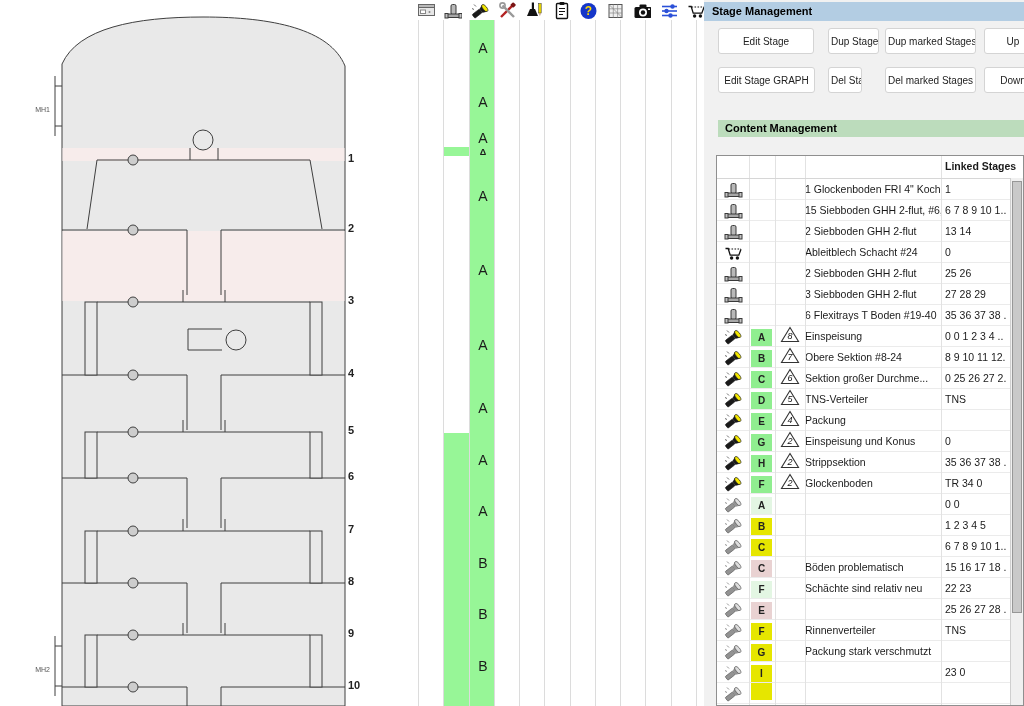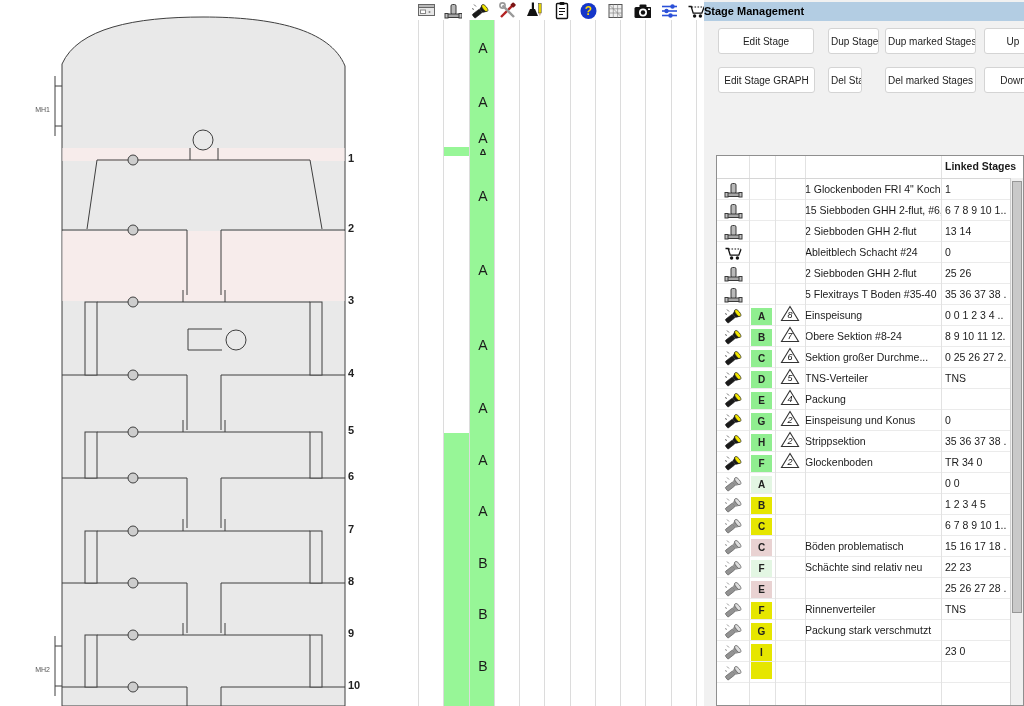--- a/index.html
+++ b/index.html
@@ -25,21 +25,21 @@
   .seg1{top:127px;height:9px;}
   .seg2{top:413px;bottom:0;}
   #lane-letters{position:absolute;left:0;top:0;width:100%;height:100%;pointer-events:none;}
   .lane-letter{position:absolute;left:52px;width:26px;height:18px;line-height:18px;
                text-align:center;font-size:14px;color:#1b1b1b;}
   .lane-letter.small{font-size:9px;height:10px;line-height:10px;font-weight:bold;}
 
   
   #panel{position:absolute;left:704px;top:0;width:320px;height:706px;background:#f1f1f1;overflow:hidden;}
   .band{position:absolute;font-weight:bold;font-size:11px;color:#000;}
-  .band.blue{left:0;right:0;top:2px;height:19px;line-height:19px;padding-left:0;background:var(--accent-blue-header);}
+  .band.blue{left:0;right:0;top:2px;height:19px;line-height:19px;padding-left:8px;background:var(--accent-blue-header);}
   .band.green{left:14px;right:0;top:120px;height:17px;line-height:17px;padding-left:7px;background:var(--accent-green-header);}
   .sbtn{position:absolute;height:26px;background:#fff;border:1px solid #d4d4d4;border-radius:3px;
         font-size:10px;color:#222;font-family:"Liberation Sans",sans-serif;padding:0 2px;overflow:hidden;white-space:nowrap;}
   #b-edit {left:14px; top:28px;width:96px;}
   #b-dup  {left:124px;top:28px;width:51px;}
   #b-dupm {left:181px;top:28px;width:91px;}
   #b-up   {left:280px;top:28px;width:58px;}
   #b-editg{left:14px; top:67px;width:97px;}
   #b-del  {left:124px;top:67px;width:34px;}
   #b-delm {left:181px;top:67px;width:91px;}
@@ -298,20 +298,21 @@
 
     <button class="sbtn" id="b-edit">Edit Stage</button>
     <button class="sbtn" id="b-dup">Dup Stage</button>
     <button class="sbtn" id="b-dupm">Dup marked Stages</button>
     <button class="sbtn" id="b-up">Up</button>
     <button class="sbtn" id="b-editg">Edit Stage GRAPH</button>
     <button class="sbtn" id="b-del">Del Stage</button>
     <button class="sbtn" id="b-delm">Del marked Stages</button>
     <button class="sbtn" id="b-down">Down</button>
 
+    <div class="band green">Content Management</div>
 
     <div id="table">
       <div class="vline" style="left:32px"></div>
       <div class="vline" style="left:58px"></div>
       <div class="vline" style="left:88px"></div>
       <div class="vline" style="left:224px"></div>
       <div class="thead">
         <div class="th-linked">Linked Stages</div>
       </div>
       <div id="rows">
@@ -415,40 +416,60 @@
             <div class="c-marker" style="visibility: hidden;">
               <svg width="20" height="17">
                 <polygon points="10,1.5 18.5,15.5 1.5,15.5" fill="#fff" stroke="#333" stroke-width="1.1"></polygon>
                 <text x="10" y="13" text-anchor="middle" font-size="9" font-style="italic" fill="#111" font-family="Liberation Sans, sans-serif"></text>
               </svg>
             </div>
             <div class="c-name">2 Siebboden GHH 2-flut</div>
             <div class="c-linked">25 26</div>
           </div>
 
-
-
           <div class="trow">
             <div class="c-icon">
               <svg width="19" height="19">
                 <rect x="7" y="3.5" width="5" height="10" rx="1.5" fill="#b8b8b8" stroke="#3a3a3a"></rect>
                 <rect x="2.5" y="13" width="14" height="3.5" fill="#a8a8a8" stroke="#3a3a3a"></rect>
                 <rect x="1" y="12.5" width="3" height="4.5" fill="#c2c2c2" stroke="#3a3a3a"></rect>
                 <rect x="15" y="12.5" width="3" height="4.5" fill="#c2c2c2" stroke="#3a3a3a"></rect>
               </svg>
 
             </div>
             <div class="c-letter"><span class="lcell"></span></div>
             <div class="c-marker" style="visibility: hidden;">
               <svg width="20" height="17">
                 <polygon points="10,1.5 18.5,15.5 1.5,15.5" fill="#fff" stroke="#333" stroke-width="1.1"></polygon>
                 <text x="10" y="13" text-anchor="middle" font-size="9" font-style="italic" fill="#111" font-family="Liberation Sans, sans-serif"></text>
               </svg>
             </div>
-            <div class="c-name">5 Flexitrays T Boden #35-40</div>
+            <div class="c-name">3 Siebboden GHH 2-flut</div>
+            <div class="c-linked">27 28 29</div>
+          </div>
+
+
+          <div class="trow">
+            <div class="c-icon">
+              <svg width="19" height="19">
+                <rect x="7" y="3.5" width="5" height="10" rx="1.5" fill="#b8b8b8" stroke="#3a3a3a"></rect>
+                <rect x="2.5" y="13" width="14" height="3.5" fill="#a8a8a8" stroke="#3a3a3a"></rect>
+                <rect x="1" y="12.5" width="3" height="4.5" fill="#c2c2c2" stroke="#3a3a3a"></rect>
+                <rect x="15" y="12.5" width="3" height="4.5" fill="#c2c2c2" stroke="#3a3a3a"></rect>
+              </svg>
+
+            </div>
+            <div class="c-letter"><span class="lcell"></span></div>
+            <div class="c-marker" style="visibility: hidden;">
+              <svg width="20" height="17">
+                <polygon points="10,1.5 18.5,15.5 1.5,15.5" fill="#fff" stroke="#333" stroke-width="1.1"></polygon>
+                <text x="10" y="13" text-anchor="middle" font-size="9" font-style="italic" fill="#111" font-family="Liberation Sans, sans-serif"></text>
+              </svg>
+            </div>
+            <div class="c-name">6 Flexitrays T Boden #19-40</div>
             <div class="c-linked">35 36 37 38 .</div>
           </div>
 
           <div class="trow">
             <div class="c-icon">
 
               <svg width="19" height="19">
                 <g transform="rotate(-38 9 10)">
                   <rect x="0.5" y="8" width="9.5" height="4.6" rx="1" fill="#1a1a1a" stroke="#222" stroke-width="0.6"></rect>
                   <polygon points="10,8.2 14,6.4 14,14.8 10,13" fill="#1a1a1a"></polygon>

